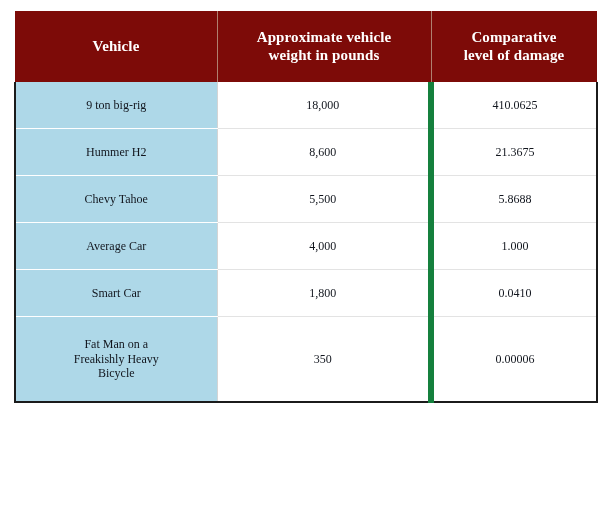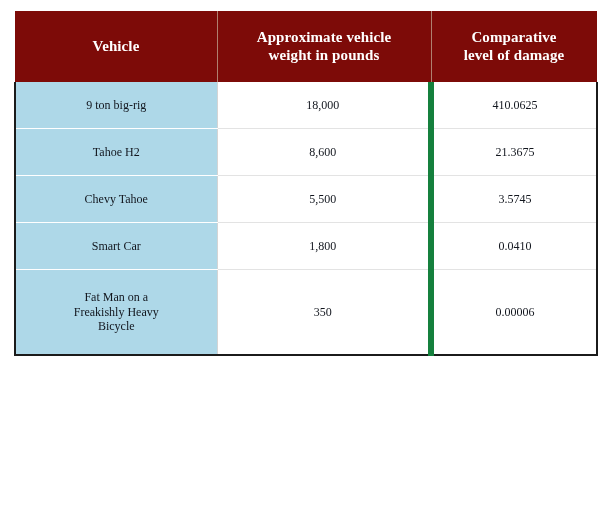--- a/index.html
+++ b/index.html
@@ -118,32 +118,37 @@
     </thead>
     <tbody>
 
       <tr>
         <td class="vehicle-cell">9 ton big-rig</td>
         <td class="weight-cell">18,000</td>
         <td class="damage-cell">410.0625</td>
       </tr>
 
       <tr>
-        <td class="vehicle-cell">Tahoe H2</td>
+        <td class="vehicle-cell">Hummer H2</td>
         <td class="weight-cell">8,600</td>
         <td class="damage-cell">21.3675</td>
       </tr>
 
       <tr>
         <td class="vehicle-cell">Chevy Tahoe</td>
         <td class="weight-cell">5,500</td>
-        <td class="damage-cell">3.5745</td>
+        <td class="damage-cell">5.8688</td>
       </tr>
 
 
+      <tr>
+        <td class="vehicle-cell">Average Car</td>
+        <td class="weight-cell">4,000</td>
+        <td class="damage-cell">1.000</td>
+      </tr>
 
 
 
       <tr>
         <td class="vehicle-cell">Smart Car</td>
         <td class="weight-cell">1,800</td>
         <td class="damage-cell">0.0410</td>
       </tr>
 
       <tr class="tall-row">

